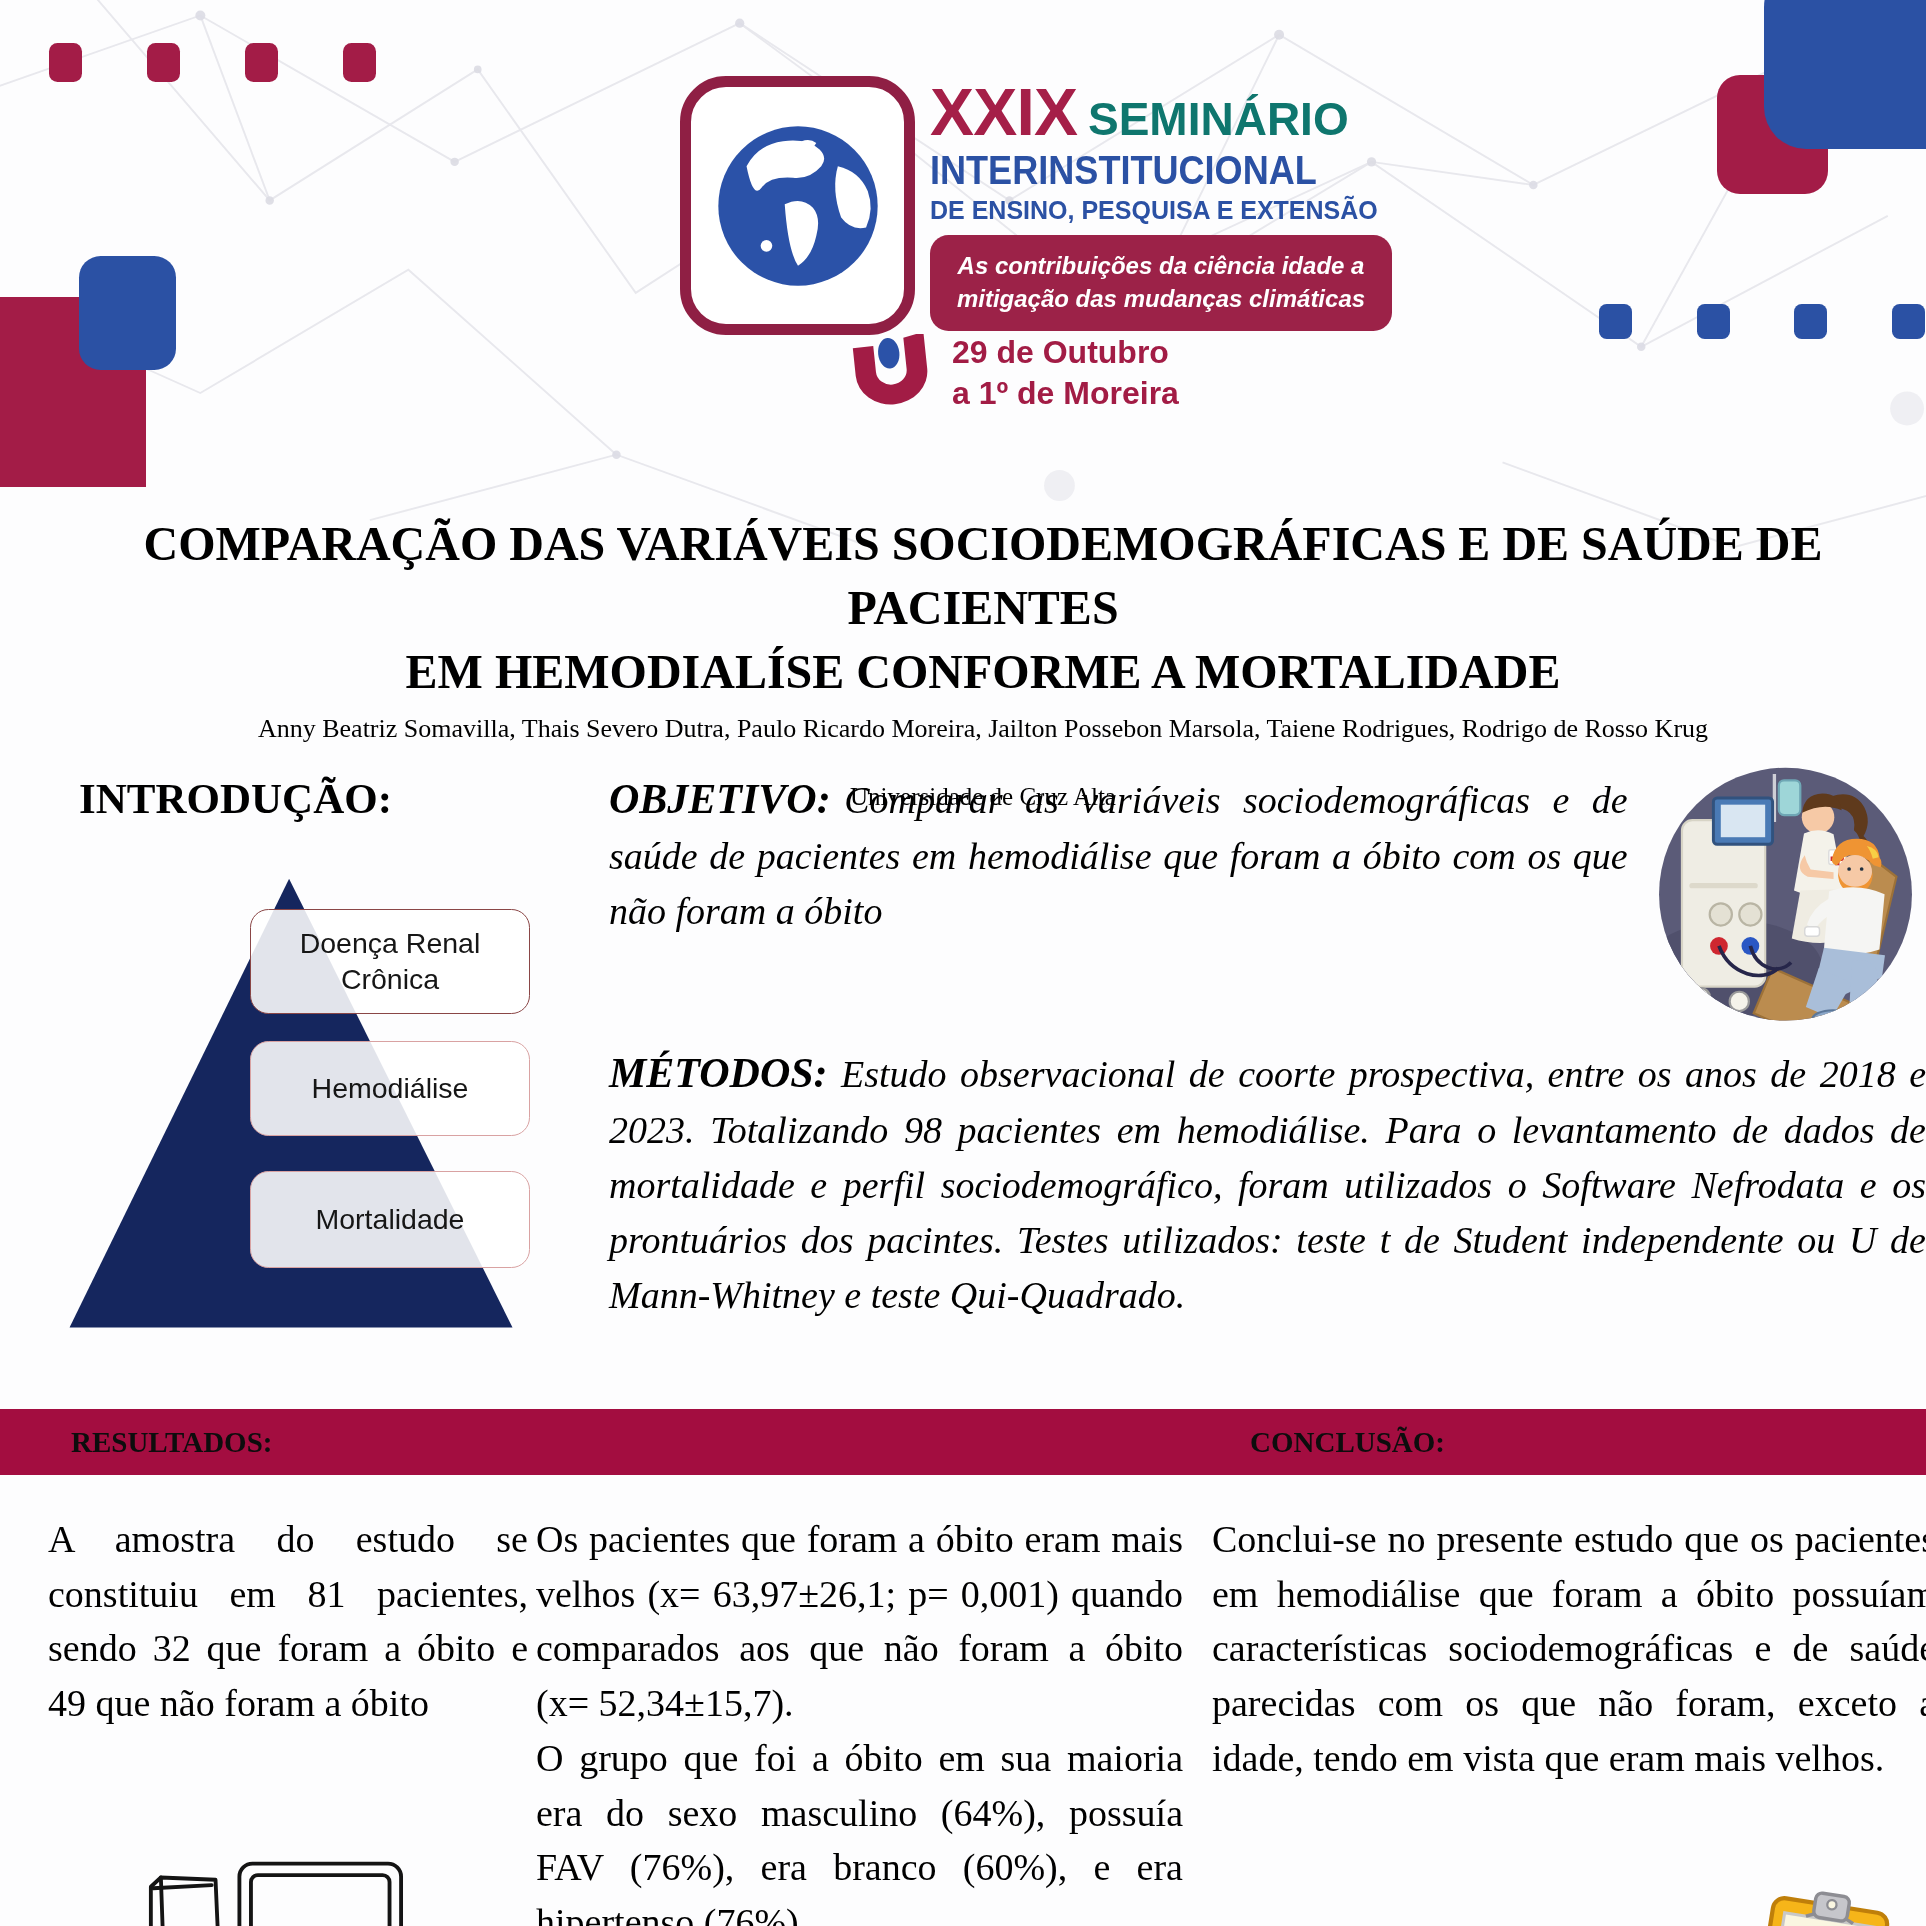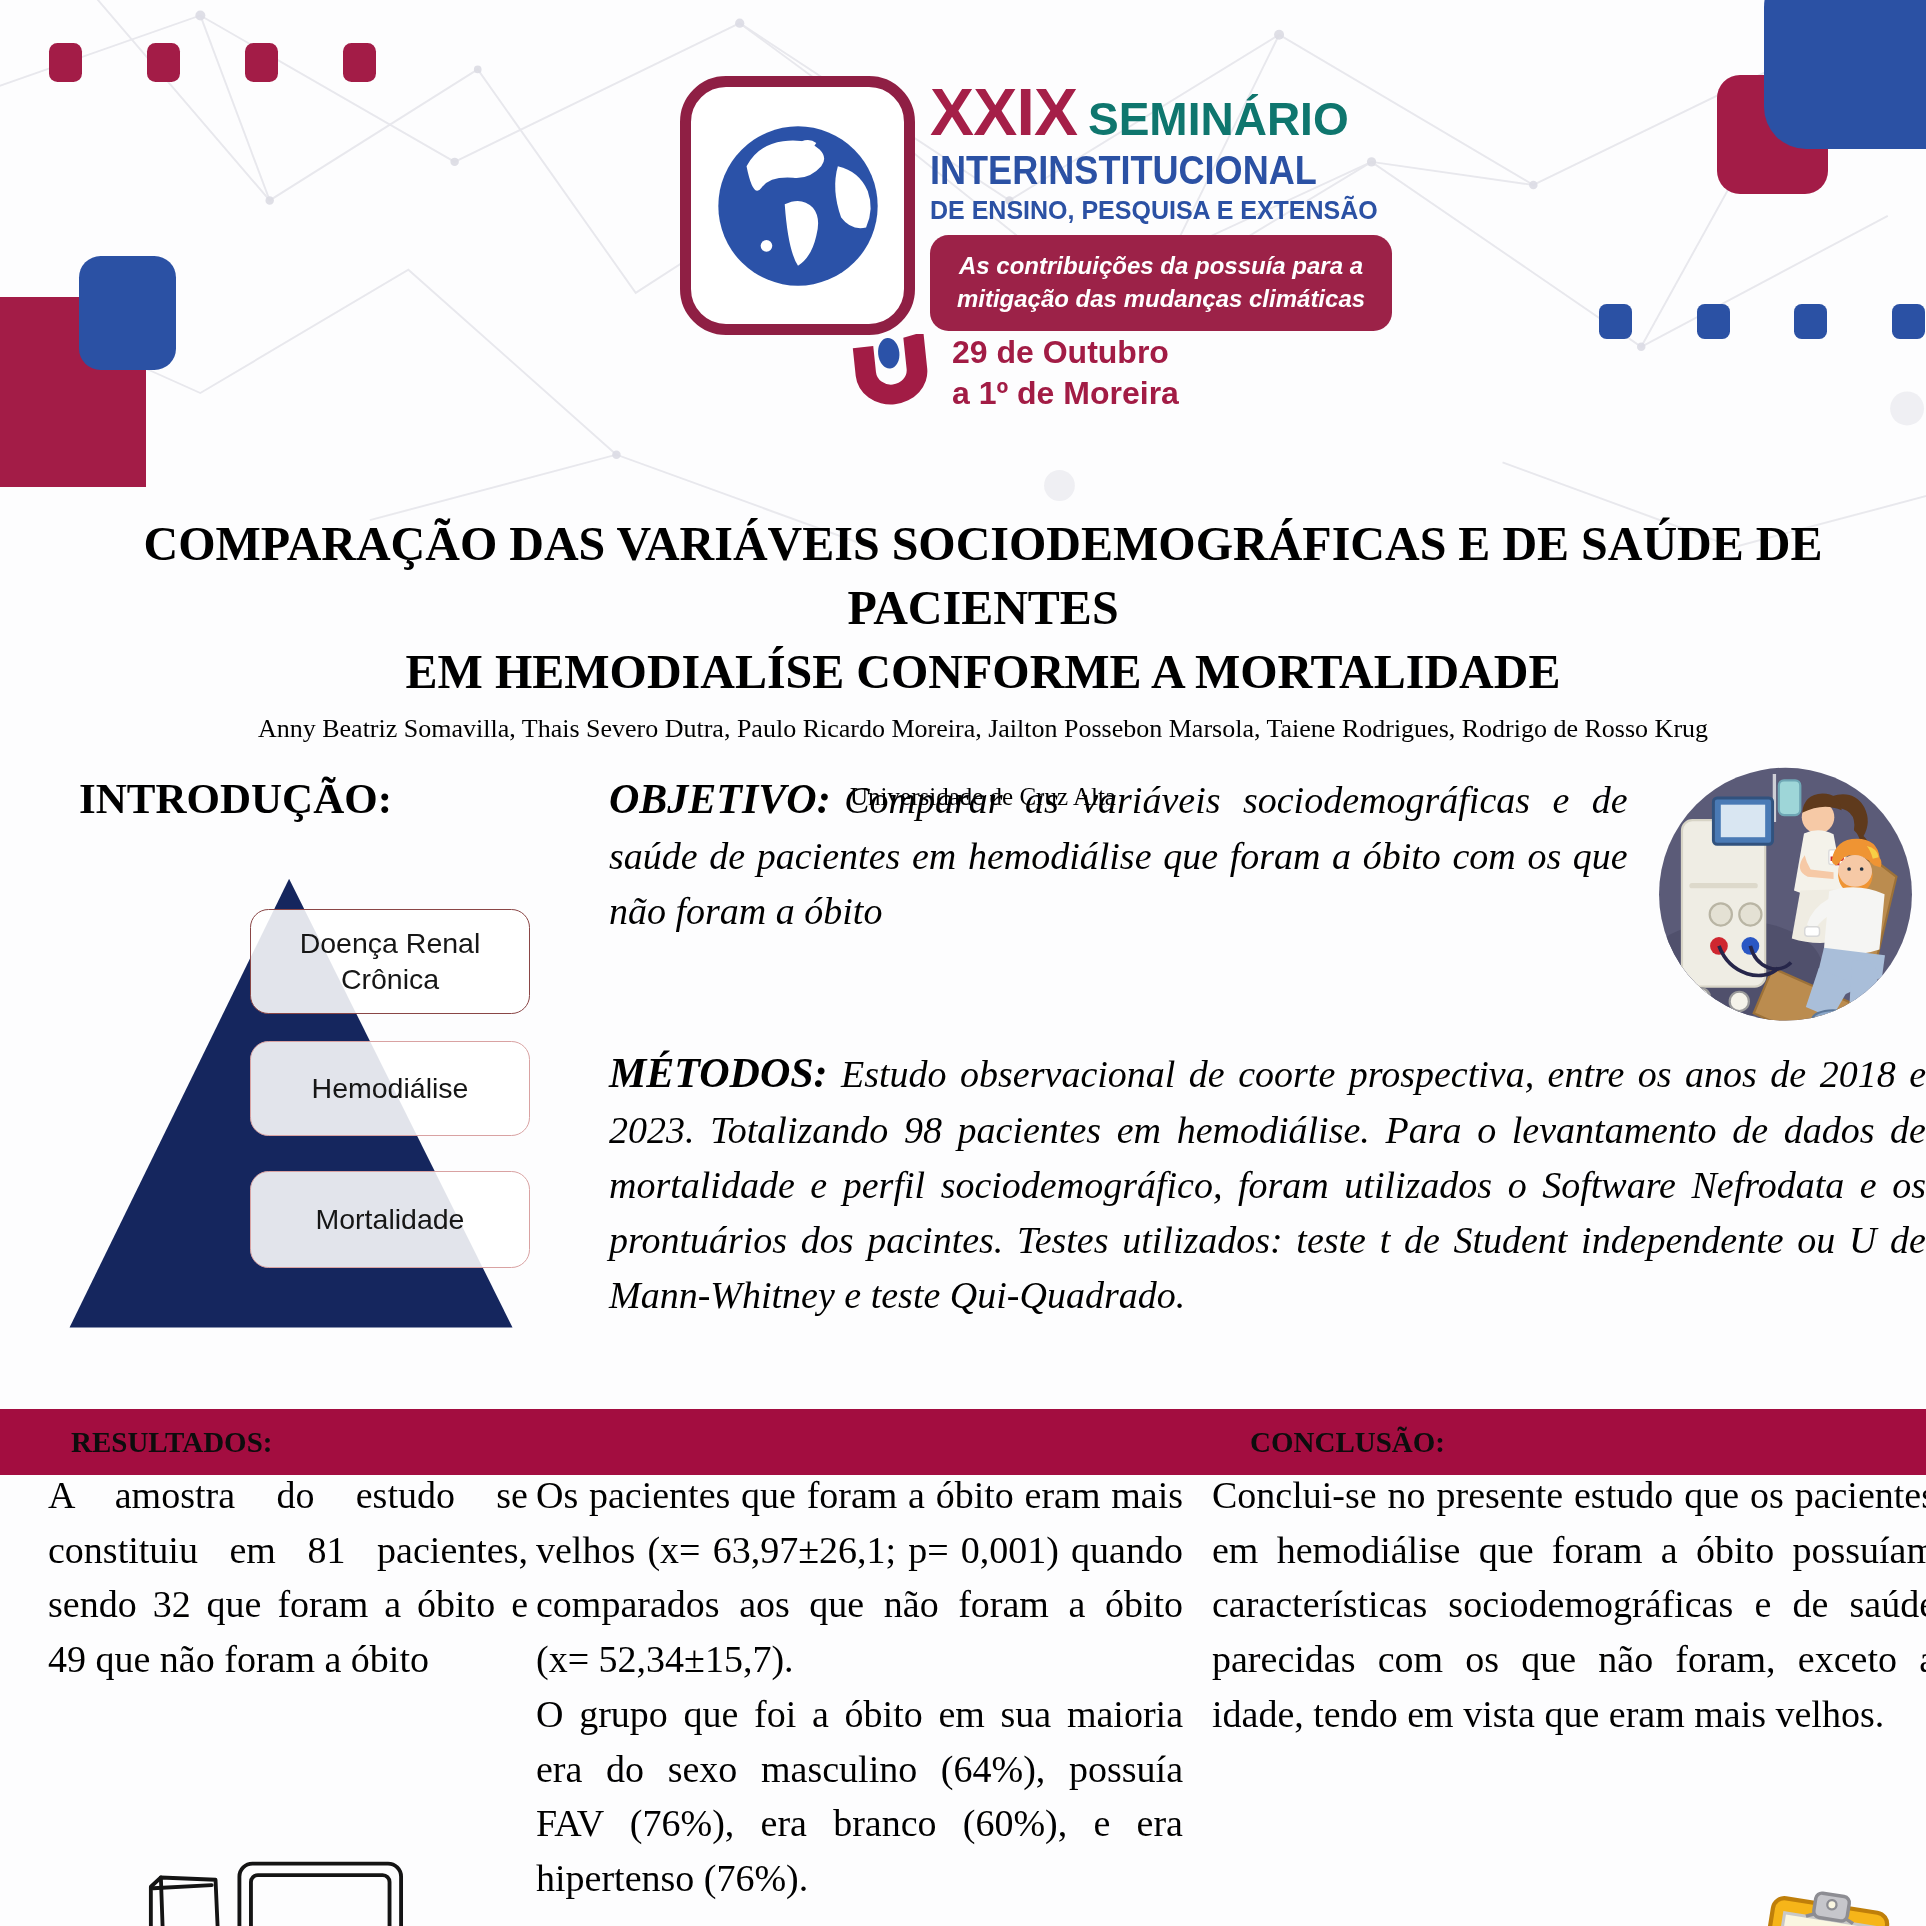--- a/index.html
+++ b/index.html
@@ -63,21 +63,21 @@
   .dialysis-fig{float:right;width:281px;height:270px;margin:-7.7px 0 11.6px 17.3px;}
   .metodos-p{clear:both;margin-top:21px !important;}
 
   
   .results-bar{position:absolute;left:0;top:1409px;width:1966px;height:66px;background:#a30d40;z-index:2;}
   .bar-heading{position:absolute;top:0;height:66px;line-height:66px;font-size:29px;font-weight:bold;color:#0d0d0d;}
   .bar-heading.resultados{left:71px;}
   .bar-heading.conclusao{left:1250px;}
 
   
-  .res-col{position:absolute;top:1468px;z-index:2;}
+  .res-col{position:absolute;top:1512px;z-index:2;}
   .res-col p{margin:0;font-size:38px;line-height:1.44;text-align:justify;}
   .col1{left:48px;width:480px;}
   .col2{left:536px;width:647px;}
   .col3{left:1212px;width:724px;}
 
   
   .computer-fig{position:absolute;left:50px;top:1841px;z-index:2;}
   .clipboard-fig{position:absolute;left:1703px;top:1882px;z-index:2;}
 </style>
 </head>
@@ -147,21 +147,21 @@
   </div>
 
   <div class="header-text">
     <div class="wm-line1">
       <span class="wm-edition">XXIX</span>
       <span class="wm-big">SEMINÁRIO</span>
     </div>
     <div class="wm-line2">INTERINSTITUCIONAL</div>
     <div class="wm-line3">DE ENSINO, PESQUISA E EXTENSÃO</div>
     <div class="tagline-box">
-      <div class="tl">As contribuições da possuía para a</div>
+      <div class="tl">As contribuições da ciência idade a</div>
       <div class="tl">mitigação das mudanças climáticas</div>
     </div>
   </div>
 
   <div class="dates-row">
     <svg class="u-logo" viewBox="0 0 240 210">
       <g transform="rotate(-6 120 105)">
         <path d="M22,28 H78 V100 a42,38 0 0 0 84,0 V14 L218,4 V104 a98,88 0 0 1 -196,0 Z" fill="#a21c45"></path>
         <ellipse cx="118" cy="52" rx="29" ry="42" fill="#2b52a8"></ellipse>
       </g>

